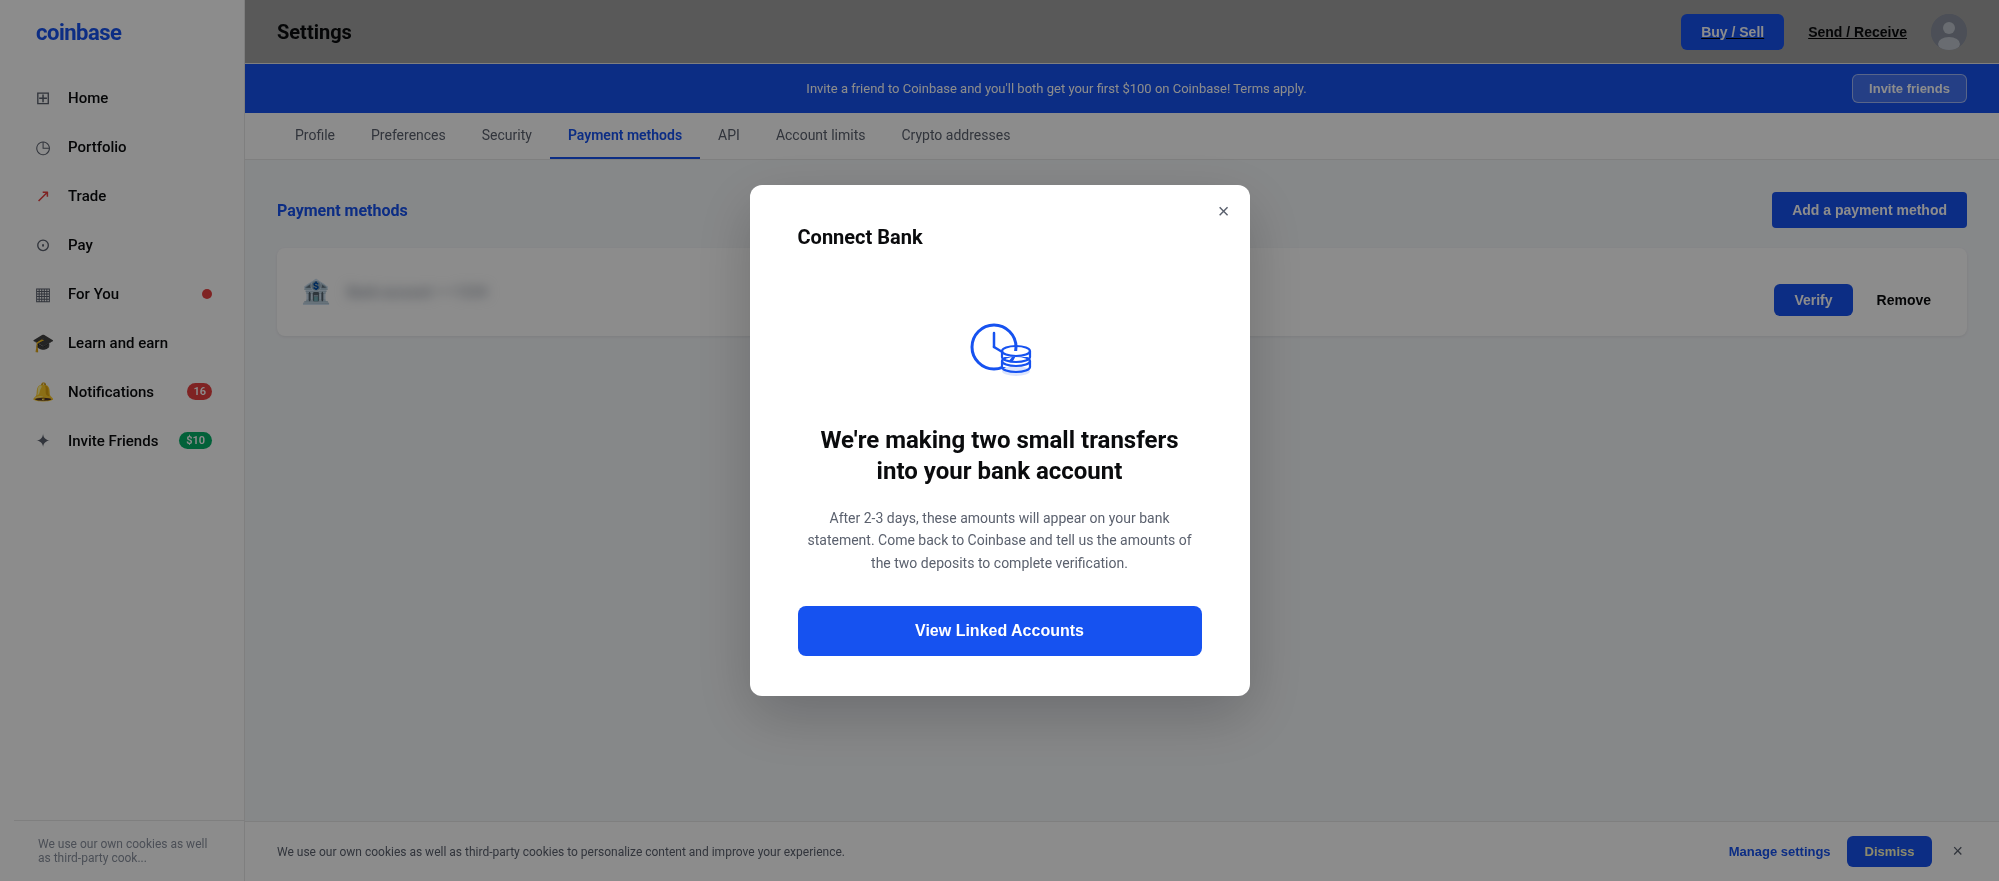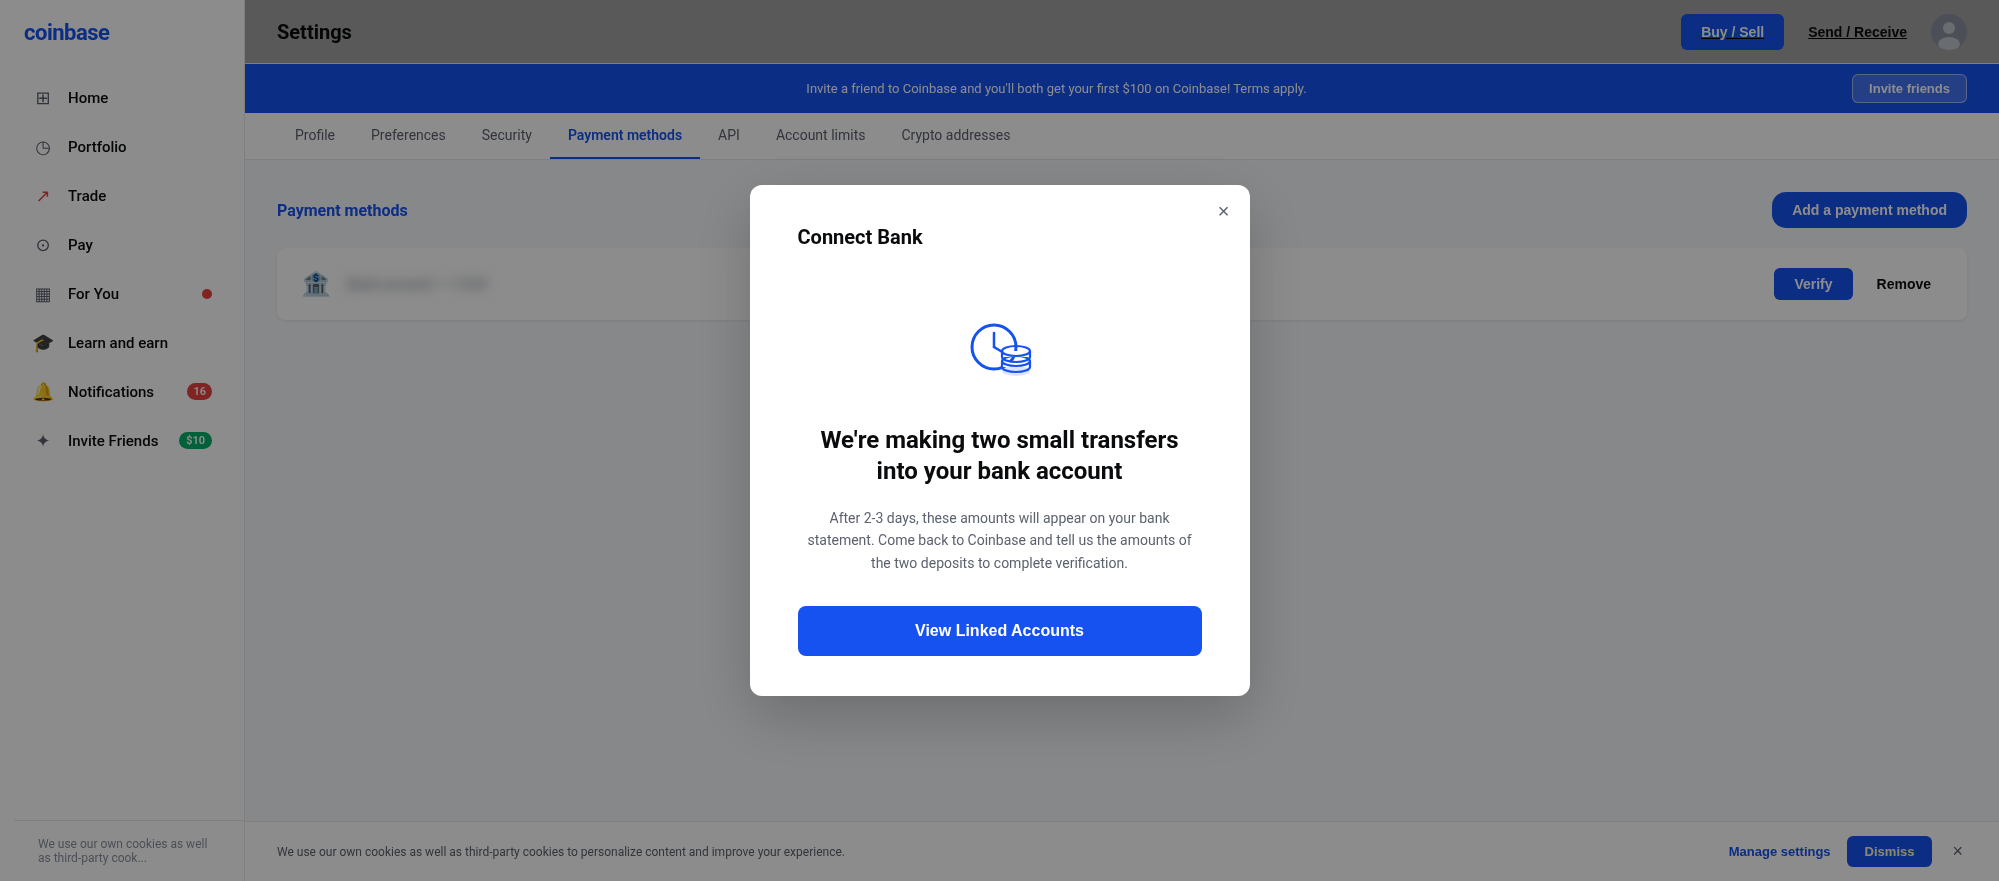--- a/index.html
+++ b/index.html
@@ -12,20 +12,21 @@
       height: 100%;
       display: flex;
       flex-direction: column;
       border-right: 1px solid #e8e8e8;
       flex-shrink: 0;
     }
     .sidebar-logo {
       padding: 20px 24px;
       display: flex;
       align-items: center;
+      margin-left: 12px;
     }
     .logo-text {
       color: #1652f0;
       font-size: 22px;
       font-weight: 700;
       letter-spacing: -0.5px;
     }
     .sidebar-nav {
       display: flex;
       flex-direction: column;
@@ -195,38 +196,38 @@
     }
     .payment-title {
       font-size: 16px;
       font-weight: 700;
       color: #1652f0;
     }
     .btn-add-payment {
       background: #1652f0;
       color: white;
       border: none;
-      border-radius: 14px;
+      border-radius: 4px;
       padding: 10px 20px;
       font-size: 14px;
       font-weight: 600;
       cursor: pointer;
     }
     .payment-card {
       background: #fff;
       border-radius: 8px;
       padding: 20px 24px;
       display: flex;
       align-items: center;
       gap: 16px;
       box-shadow: 0 1px 3px rgba(0,0,0,0.08);
     }
     .bank-icon { font-size: 24px; color: #1652f0; }
     .bank-name { font-size: 14px; color: #8a919e; font-weight: 500; }
-    .payment-actions { margin-left: auto; display: flex; gap: 12px; align-items: center; }
+    .payment-actions { margin-left: auto; display: flex; gap: 12px; align-items: center; margin-top: 16px; }
     .btn-verify {
       background: #1652f0;
       color: white;
       border: none;
       border-radius: 6px;
       padding: 8px 20px;
       font-size: 14px;
       font-weight: 600;
       cursor: pointer;
     }

